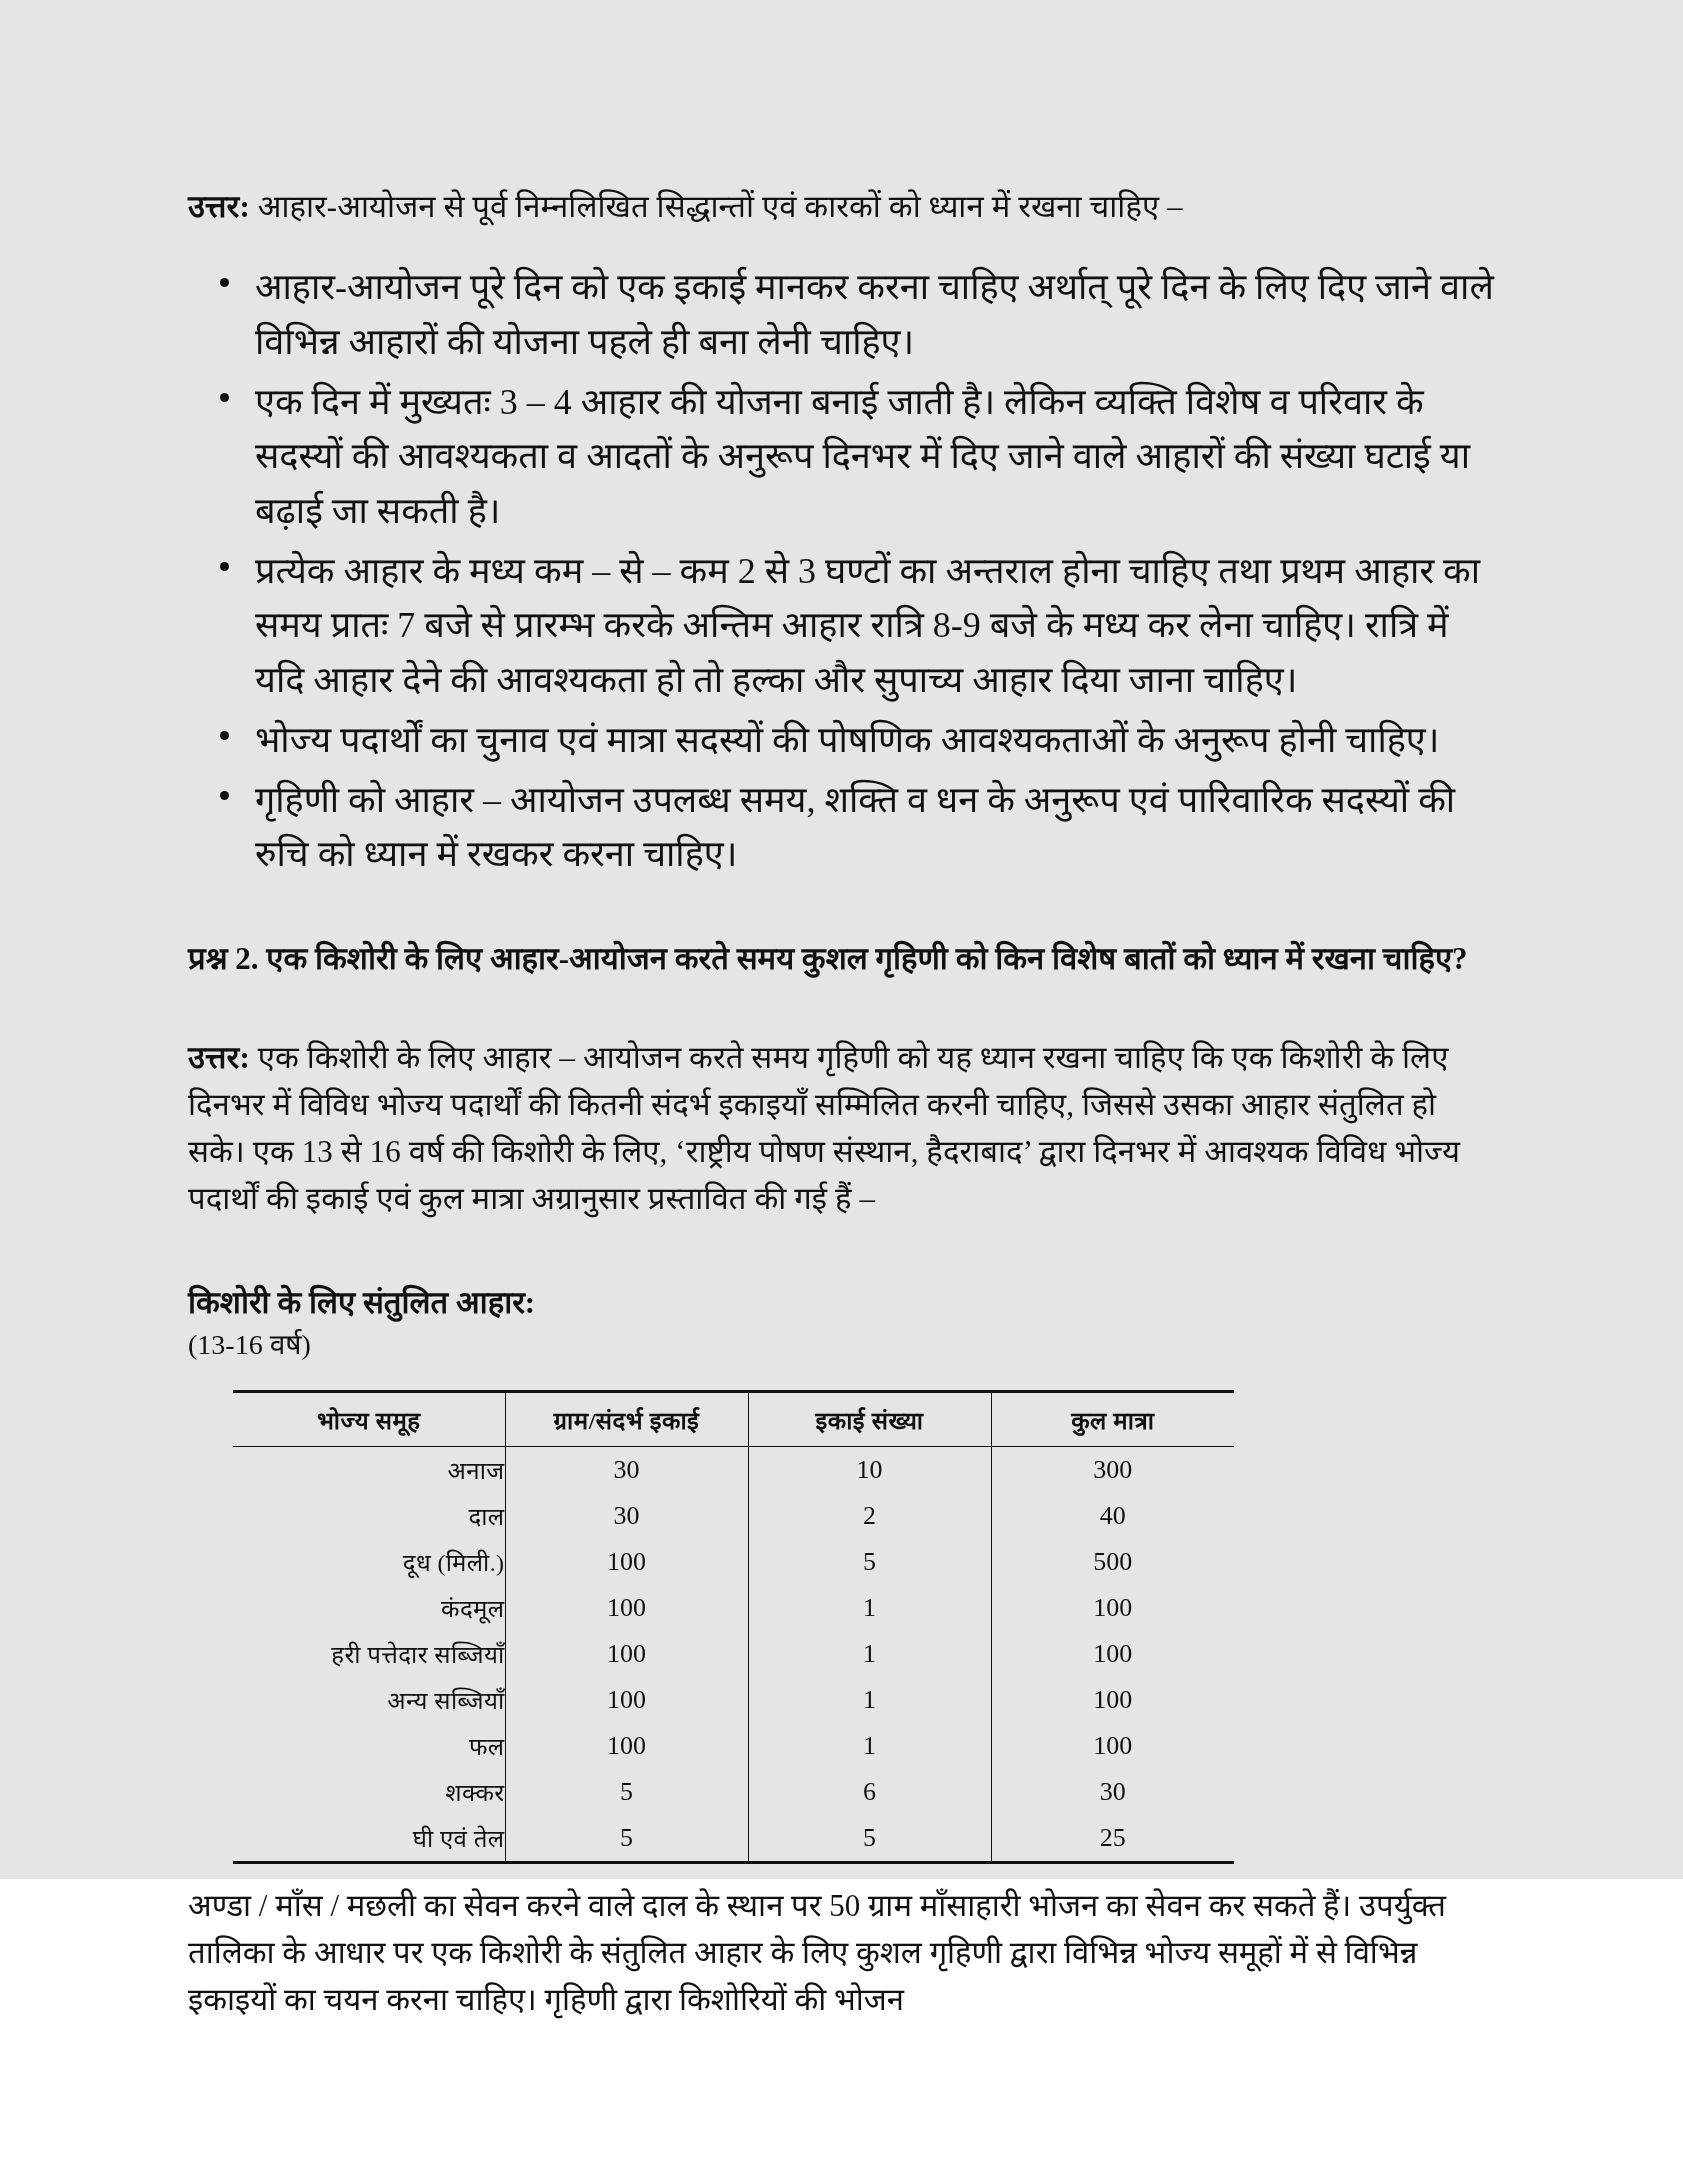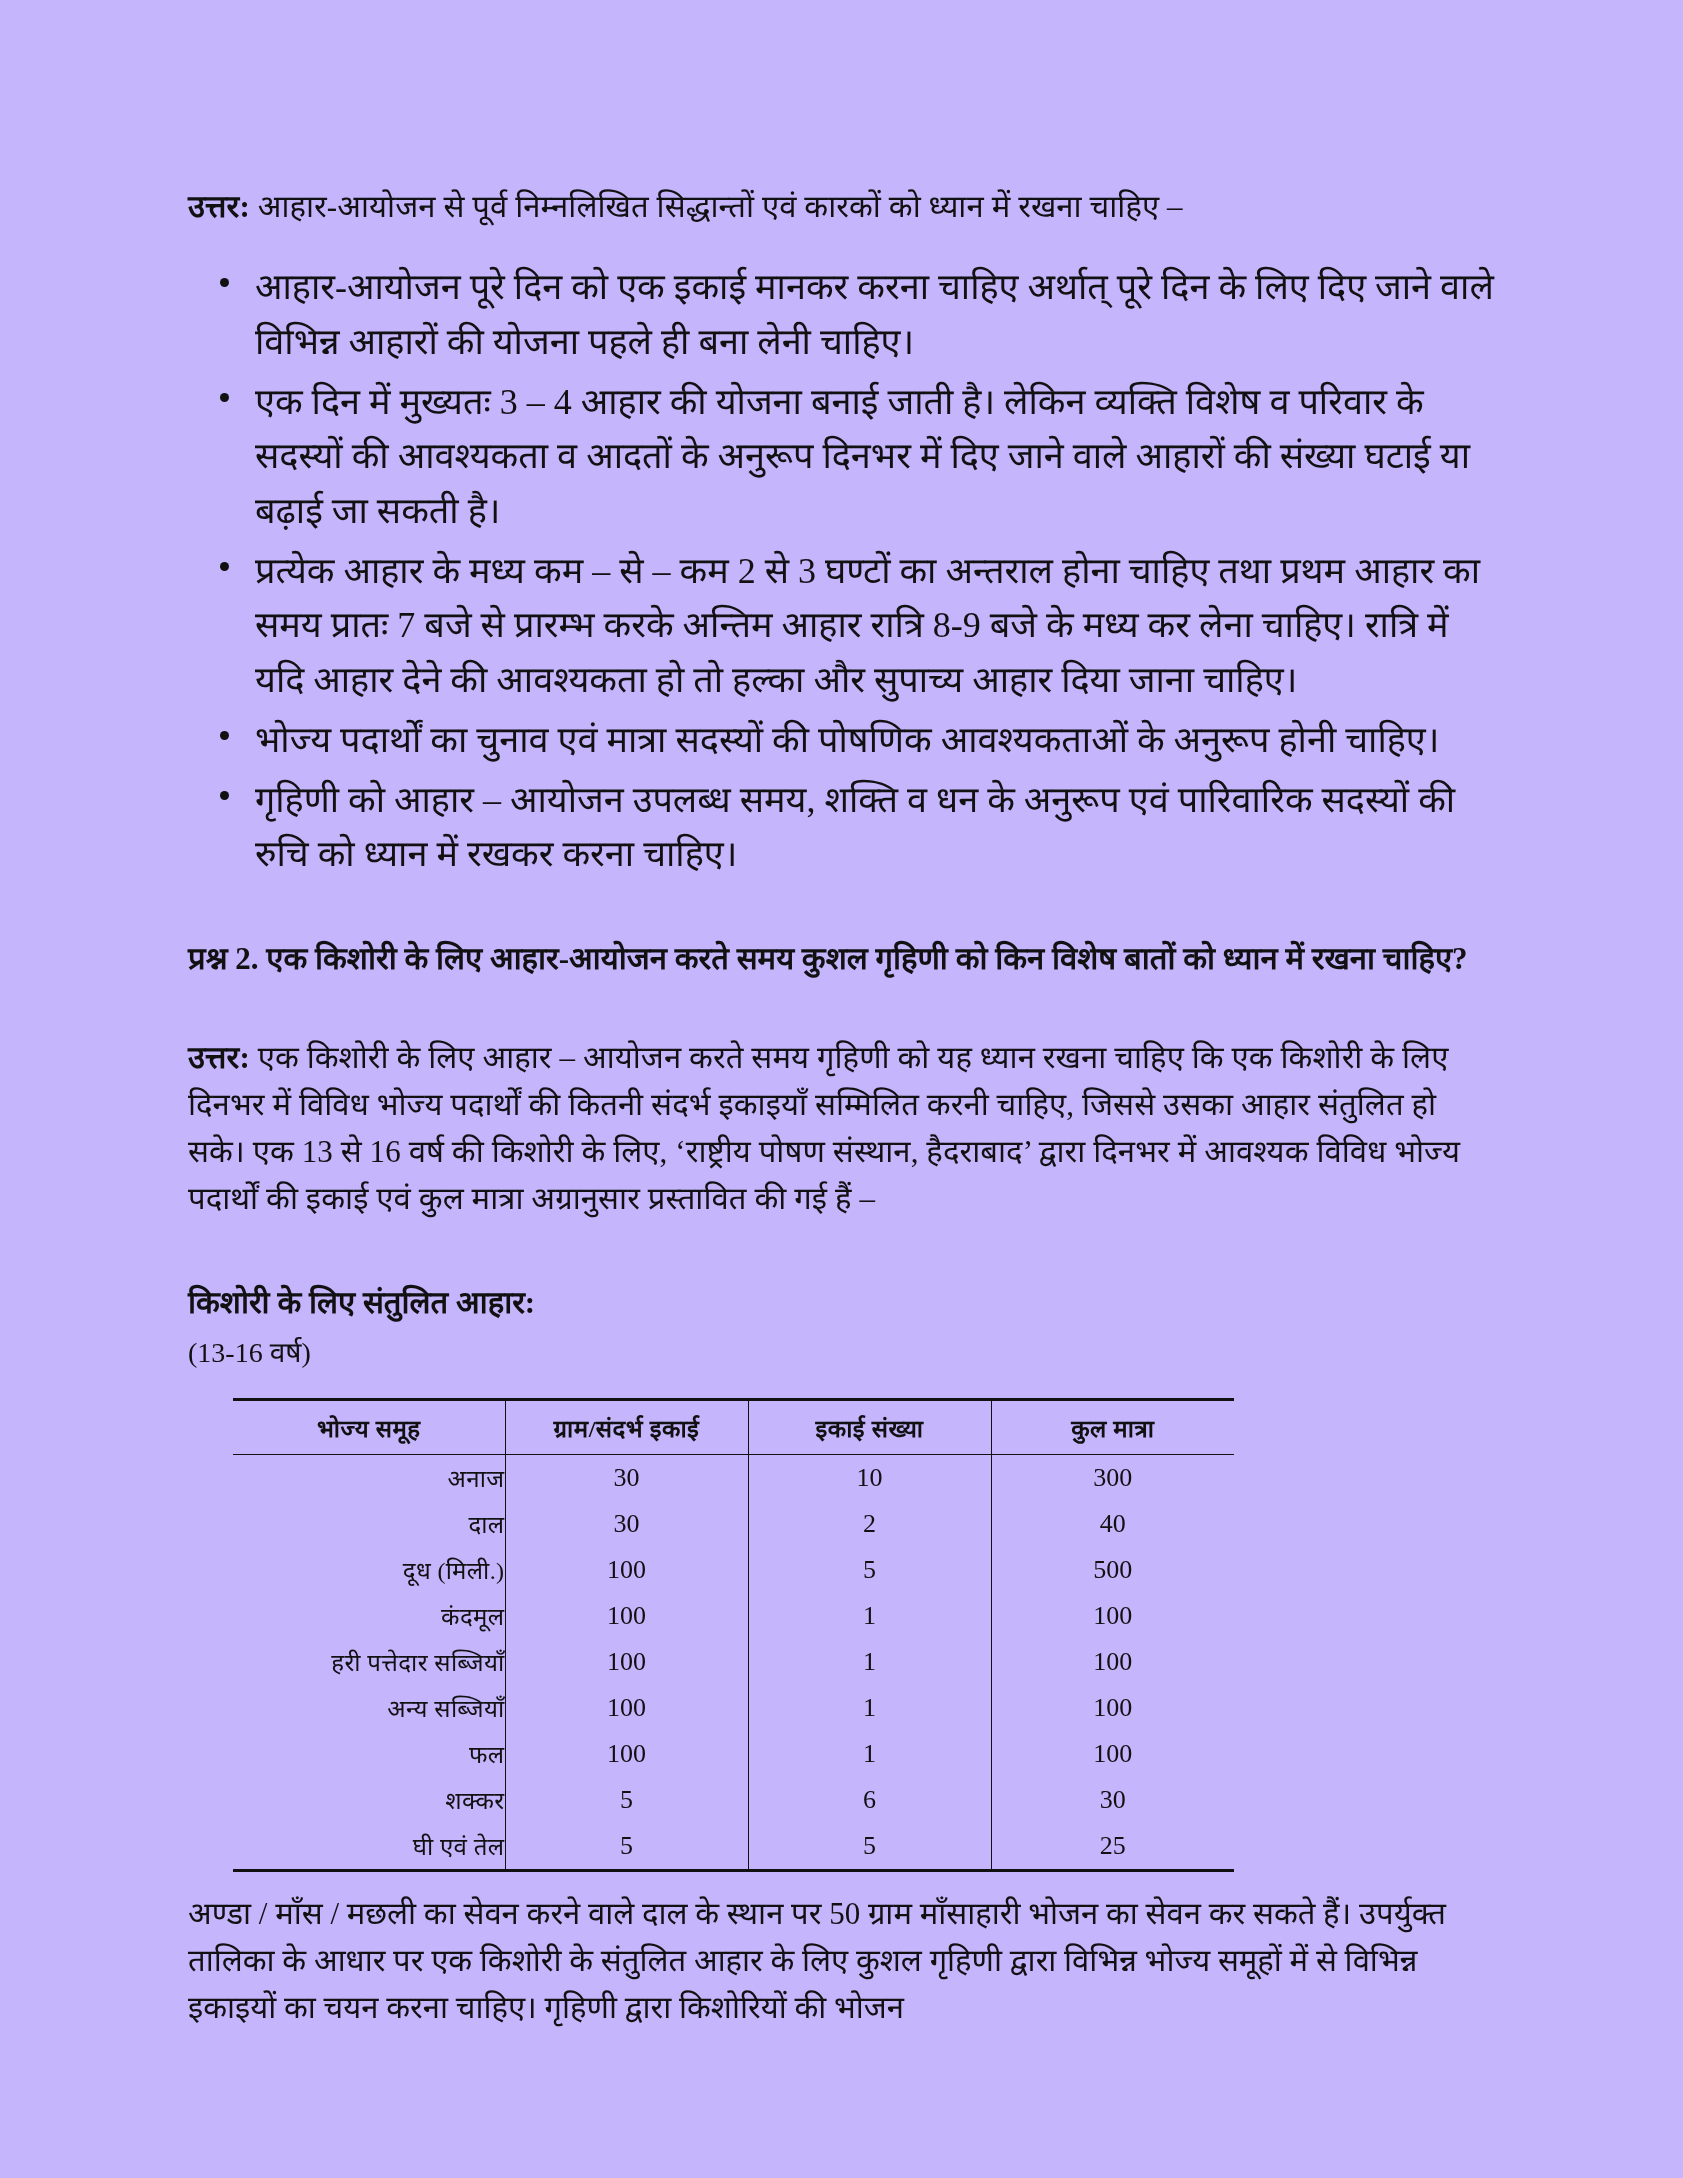--- a/index.html
+++ b/index.html
@@ -13,22 +13,22 @@
     height: 2178px;
     font-family: "Liberation Serif", "DejaVu Serif", serif;
     color: #111111;
     position: relative;
     overflow: hidden;
   }
   .page {
     position: absolute;
     left: 0; top: 0;
     width: 1683px;
-    height: 2178px;
-    background: #c4b5fd;
+    height: 1879px;
+    background: #e5e5e5;
     box-sizing: border-box;
     padding: 183px 188px 59px 188px;
   }
   .para {
     font-size: 31px;
     line-height: 1.52;
     margin: 0 0 14px 0;
     text-align: left;
     letter-spacing: 0.1px;
   }
@@ -65,21 +65,21 @@
   }
   .answer-block {
     margin-top: 51px;
   }
   .answer-block .para {
     margin-bottom: 0;
   }
   .table-title {
     font-size: 31px;
     font-weight: bold;
-    margin: 61px 0 12px 0;
+    margin: 61px 0 4px 0;
     line-height: 1.3;
   }
   .table-subtitle {
     font-size: 28px;
     margin: 4px 0 0 0;
     line-height: 1.3;
   }
   table.diet-table {
     margin: 26px 0 0 45px;
     border-collapse: collapse;

